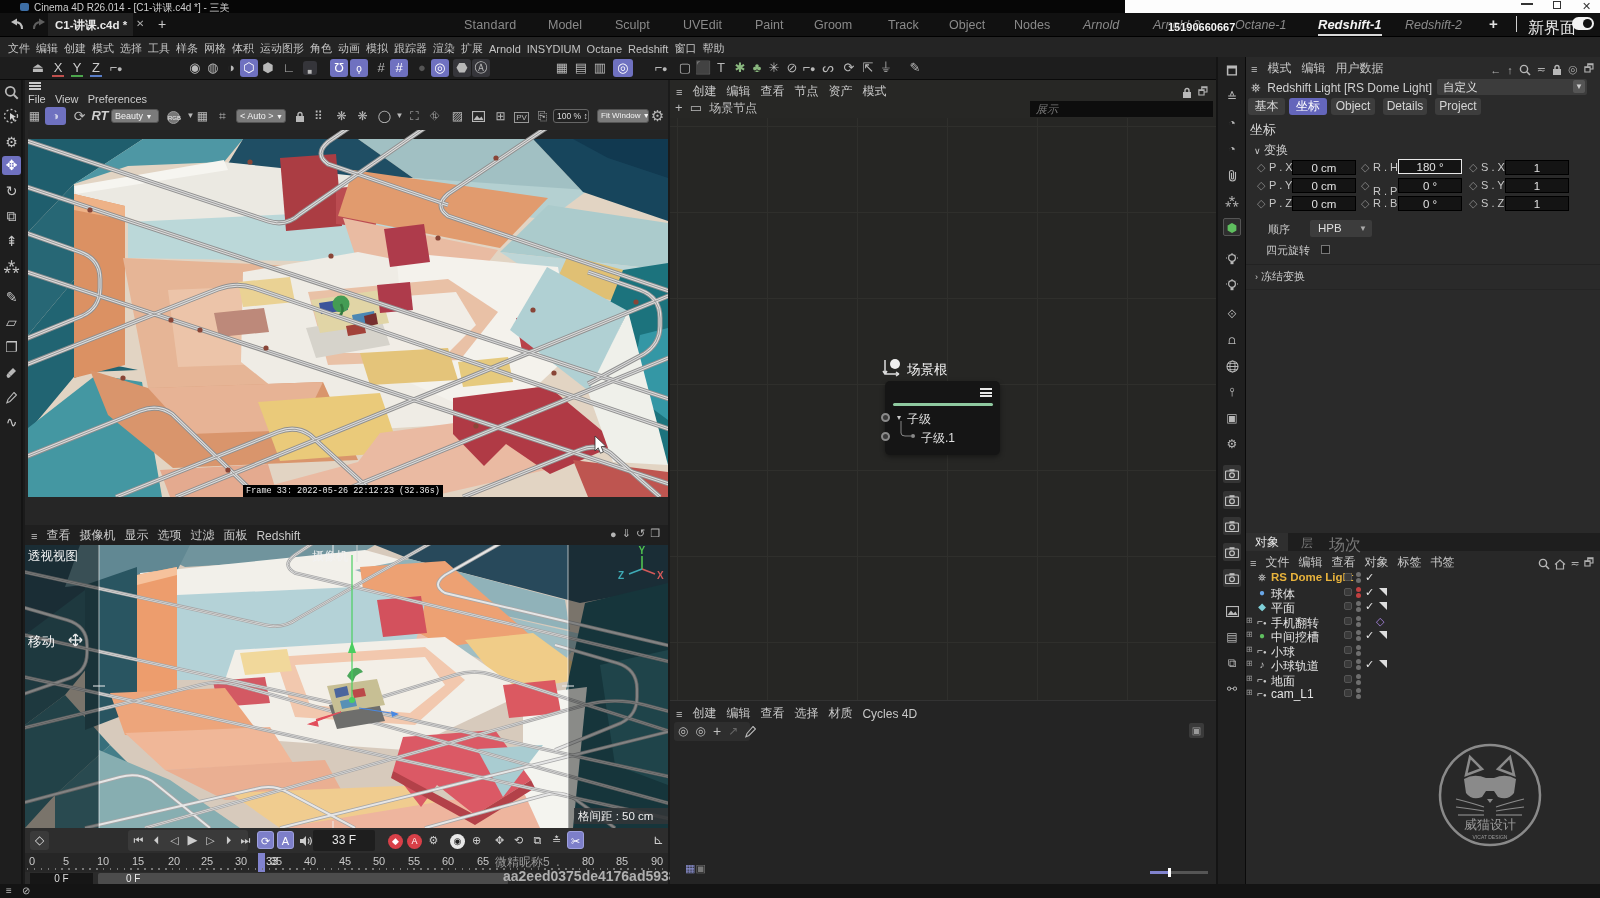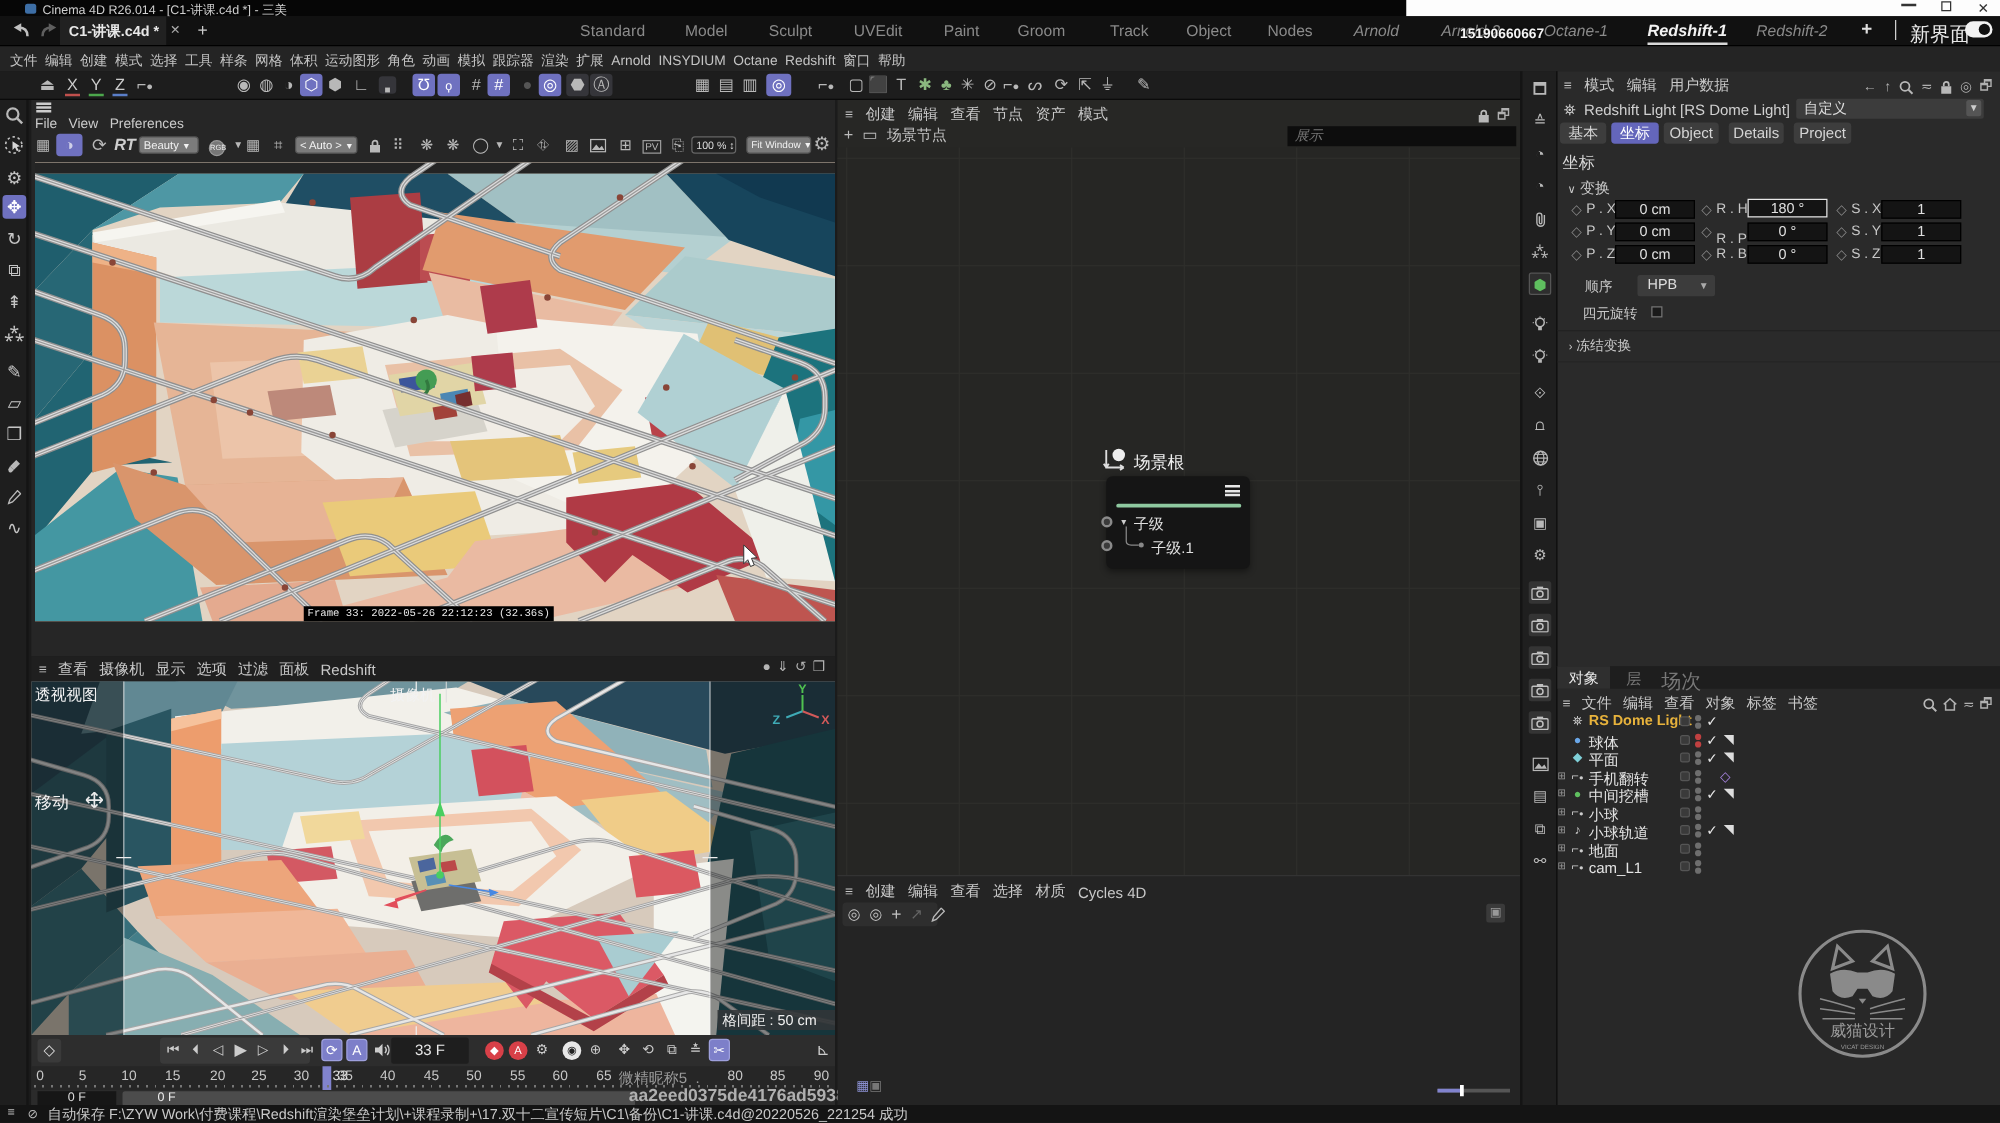--- a/index.html
+++ b/index.html
@@ -947,14 +947,13 @@
           <path d="M86 74 Q72 74 60 74"></path>
 </g>
 <text x="54" y="88" text-anchor="middle" fill="#9a9a9a" font-size="13" font-family="Liberation Sans">威猫设计</text>
 <text x="54" y="98" text-anchor="middle" fill="#9a9a9a" font-size="5" font-family="Liberation Sans">VICAT DESIGN</text>
 </svg>
 </div>
 
 <div class="abs" id="statusbar" style="left:0;top:884px;width:1600px;height:14px;background:#141414;">
 <div class="abs" style="left:6px;top:1px;font-size:10px;color:#bbb;">≡</div>
 <div class="abs" style="left:22px;top:1px;font-size:10px;color:#bbb;">⊘</div>
-<div class="abs" style="left:38px;top:0px;font-size:11.5px;color:#c8c8c8;">自动保存 F:\ZYW Work\付费课程\Redshift渲染堡垒计划\+课程录制+\17.双十二宣传短片\C1\备份\C1-讲课.c4d@20220526_221254 成功</div>
 </div>
 </div>
 </body></html>

